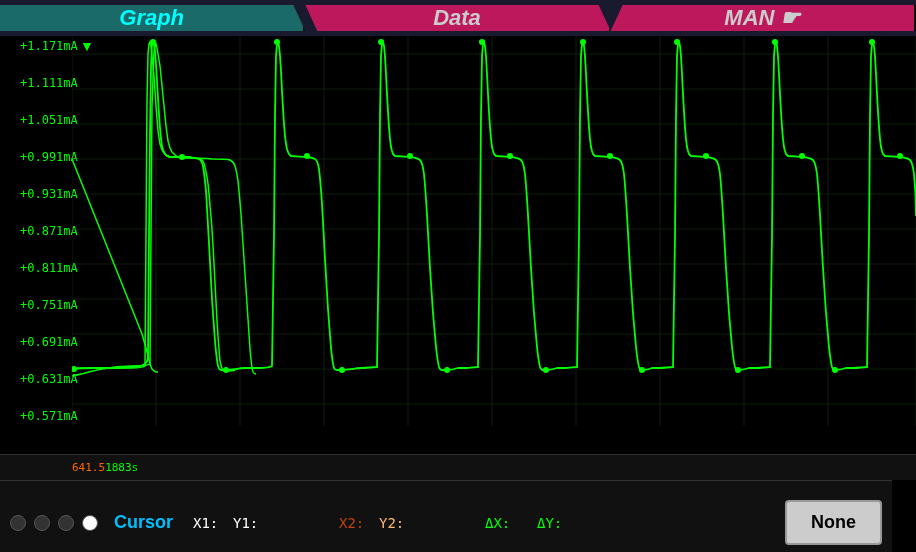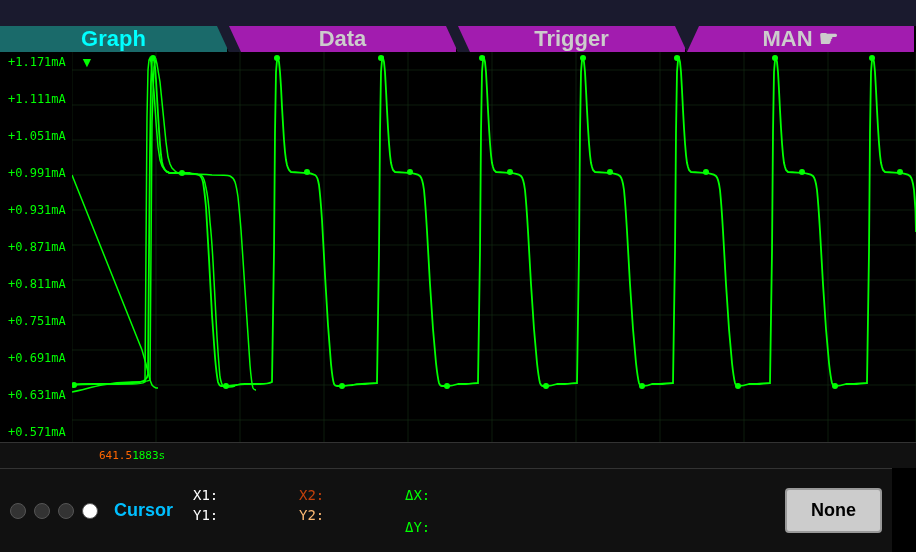--- a/index.html
+++ b/index.html
@@ -7,33 +7,34 @@
       width: 916px;
       height: 552px;
       background: #000;
       font-family: Arial, sans-serif;
       overflow: hidden;
     }
 
     
     .tab-bar {
       display: flex;
-      height: 52px;
+      height: 36px;
       background: #1a1a2e;
-      align-items: flex-end;
+      align-items: center;
+      font-style: italic;
     }
     .tab {
       flex: 1;
       display: flex;
       align-items: center;
       justify-content: center;
       font-size: 22px;
       font-weight: bold;
       color: #ccc;
-      background: #a21caf;
+      background: #be185d;
       border-right: 2px solid #000;
       cursor: pointer;
       position: relative;
       clip-path: polygon(0 0, calc(100% - 12px) 0, 100% 100%, 12px 100%);
     }
     .tab.active {
       background: #1a6a6a;
       color: #00ffff;
     }
     .tab:first-child {
@@ -67,33 +68,34 @@
       height: 100%;
       display: flex;
       flex-direction: column;
       justify-content: space-between;
       padding: 4px 0;
     }
     .y-label {
       color: #00ff00;
       font-size: 12px;
       font-family: monospace;
-      padding-left: 8px;
+      padding-left: 20px;
       line-height: 1;
     }
 
     
     .x-axis-bar {
       width: 916px;
       height: 26px;
       background: #111;
       display: flex;
       align-items: center;
-      padding-left: 99px;
+      padding-left: 72px;
       border-top: 1px solid #333;
+      margin-top: 28px;
     }
     .x-labels {
       display: flex;
       width: 100%;
     }
     .x-label {
       color: #00ff00;
       font-size: 11px;
       font-family: monospace;
       flex: 1;
@@ -136,21 +138,21 @@
 
     .cursor-label {
       color: #00bfff;
       font-size: 18px;
       font-weight: bold;
       margin-right: 20px;
     }
 
     .cursor-values {
       display: flex;
-      flex-direction: column;
+      flex-direction: row;
       gap: 4px;
       margin-right: 30px;
     }
     .cursor-row {
       display: flex;
       align-items: center;
       gap: 8px;
     }
     .cursor-key {
       color: #fff;
@@ -165,22 +167,22 @@
     }
 
     .cursor-values-group {
       display: flex;
       gap: 40px;
       flex: 1;
     }
 
     .delta-group {
       display: flex;
-      flex-direction: column;
-      gap: 16px;
+      flex-direction: row;
+      gap: 4px;
     }
     .delta-key {
       color: #00ff00;
       font-size: 14px;
       font-family: monospace;
       width: 40px;
     }
     .delta-val {
       color: #00ff00;
       font-size: 14px;
@@ -211,23 +213,20 @@
   </style>
 </head>
 <body>
 
 <div class="tab-bar">
   <div class="tab active">
     <span>Graph</span>
   </div>
   <div class="tab">
     <span>Data</span>
-  </div>
-  <div class="tab">
-    <span>Trigger</span>
   </div>
   <div class="tab">
     <span>MAN ☛</span>
   </div>
 </div>
 
 <div class="graph-area">
 
   <div class="trigger-marker">▼</div>
 

